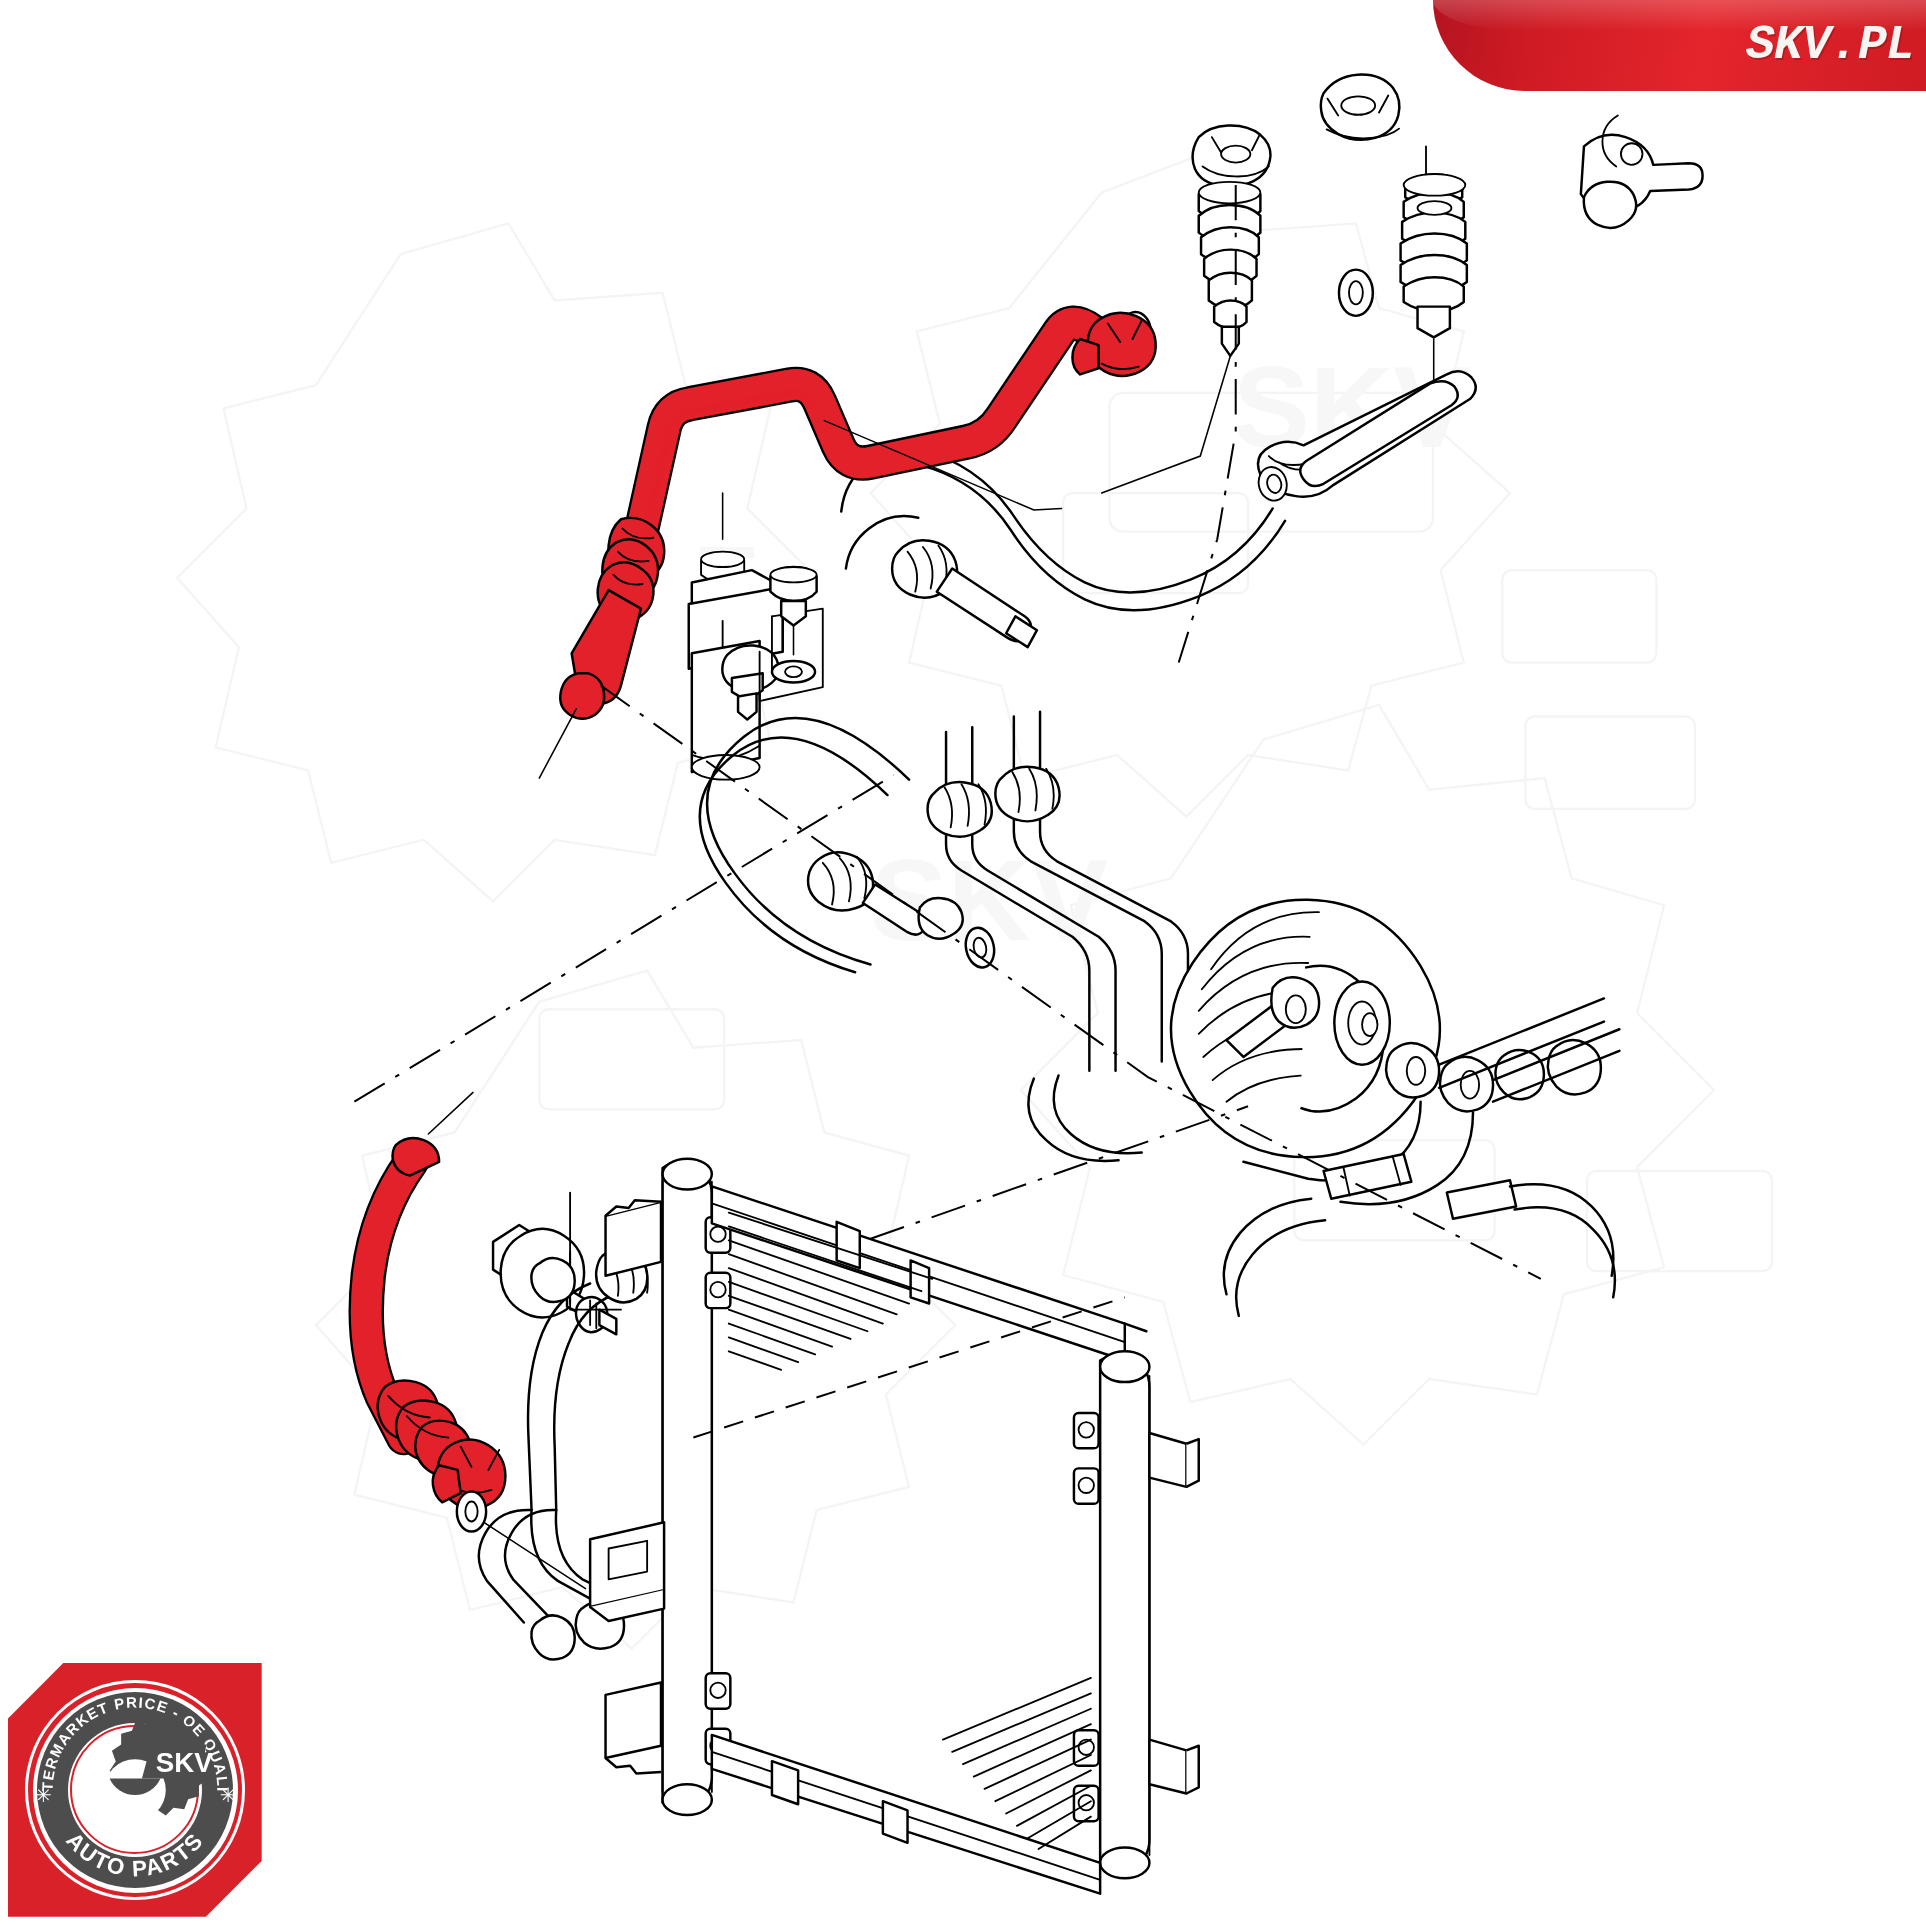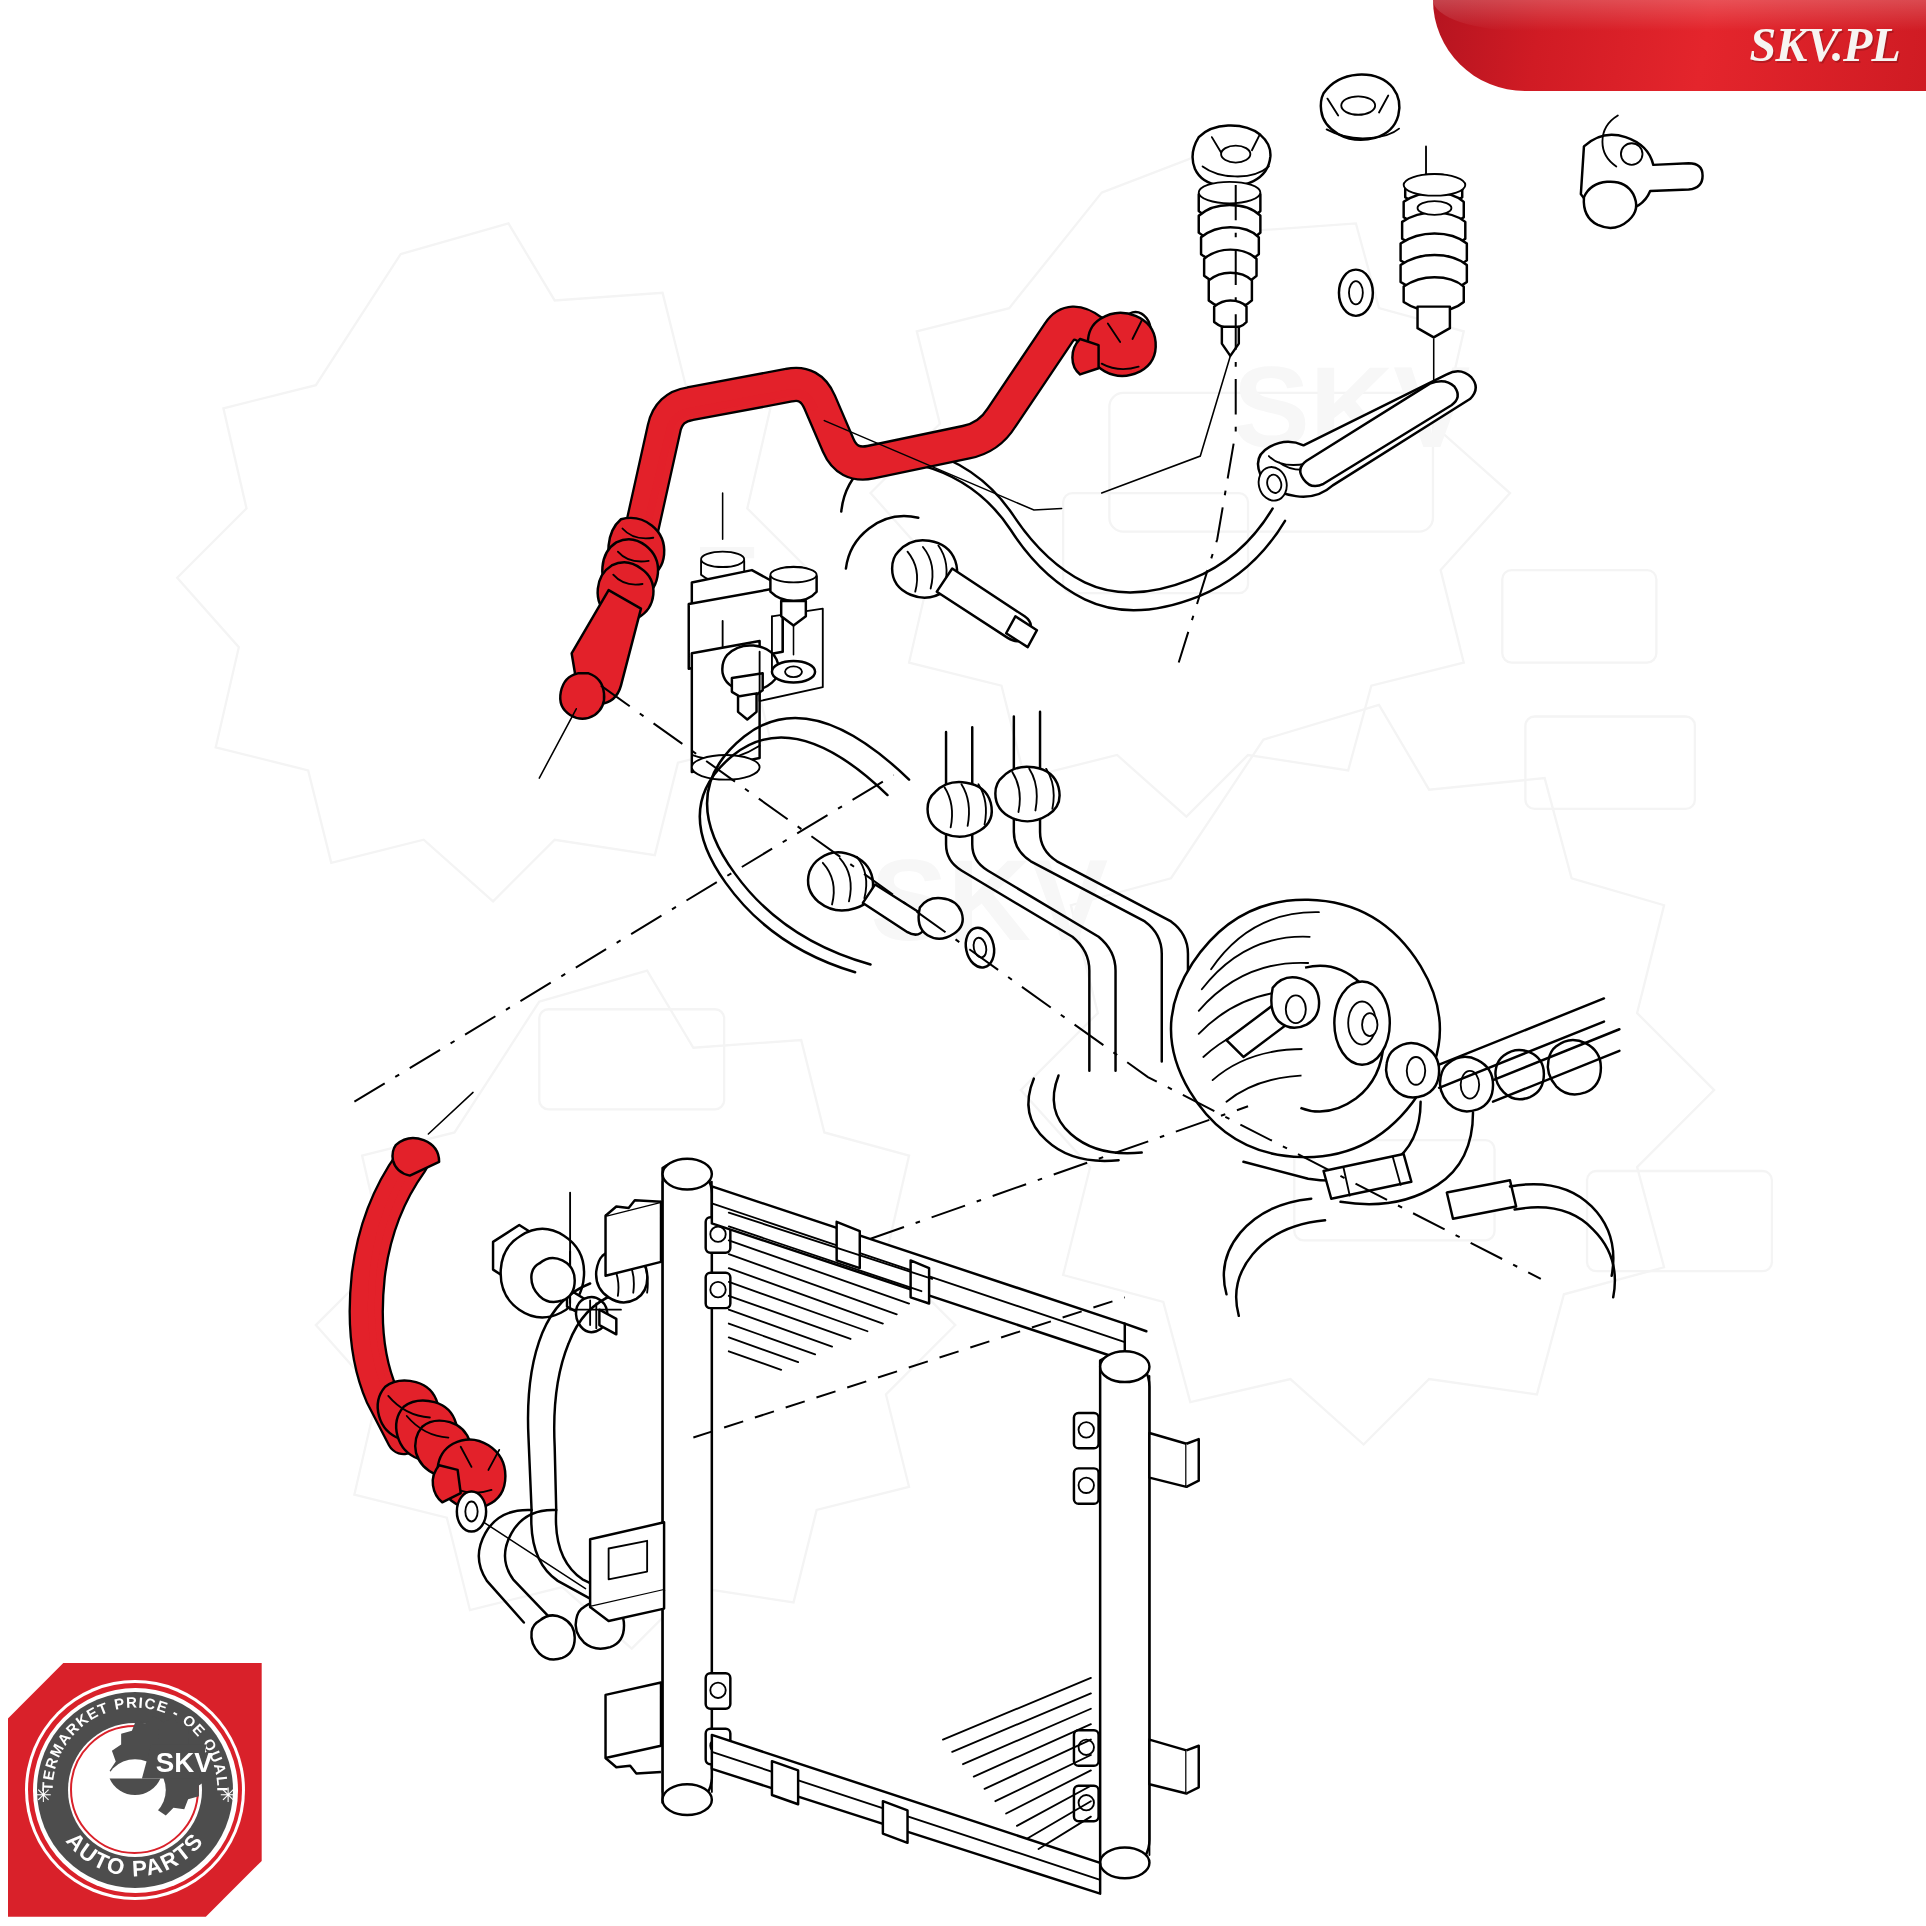--- a/index.html
+++ b/index.html
@@ -10,25 +10,25 @@
   #stage{position:absolute;left:0;top:0;width:1926px;height:1926px;background:#fff;}
 
   
   #brand-banner{position:absolute;right:0;top:0;width:493px;height:91px;overflow:hidden;}
   #brand-banner .shape{position:absolute;right:0;top:0;width:493px;height:91px;
       background:linear-gradient(100deg,#b51420 0%, #d01b24 22%, #e4252c 55%, #cf1b23 100%);
       border-bottom-left-radius:92px 91px;}
   #brand-banner .sheen{position:absolute;right:0;top:0;width:493px;height:31px;
       background:linear-gradient(180deg,rgba(255,255,255,.20),rgba(255,255,255,0));
       border-bottom-left-radius:92px 31px;}
-  #brand-banner .txt{position:absolute;right:26px;top:12.3px;
+  #brand-banner .txt{position:absolute;right:12px;top:12.3px;
       font-size:48px;font-weight:bold;font-style:italic;color:#f7f5f2;
       letter-spacing:-0.8px;line-height:66px;
       text-shadow:1.5px 1.5px 0 rgba(0,0,0,.18);
-      font-family:Liberation Serif, serif;}
+      font-family:Liberation Mono, monospace;}
 
   
   #quality-badge{position:absolute;left:7.7px;bottom:9.2px;width:254px;height:254px;}
   #quality-badge .redcut{position:absolute;left:0;top:0;width:254px;height:254px;
       background:#d9212a;
       clip-path:polygon(22% 0%,100% 0%,100% 78%,78% 100%,0% 100%,0% 22%);}
   #quality-badge .ring-outer{position:absolute;left:17px;top:17px;width:220px;height:220px;
       border-radius:50%;background:#ffffff;}
   #quality-badge .ring-red{position:absolute;left:20px;top:20px;width:214px;height:214px;
       border-radius:50%;background:#d9212a;}

